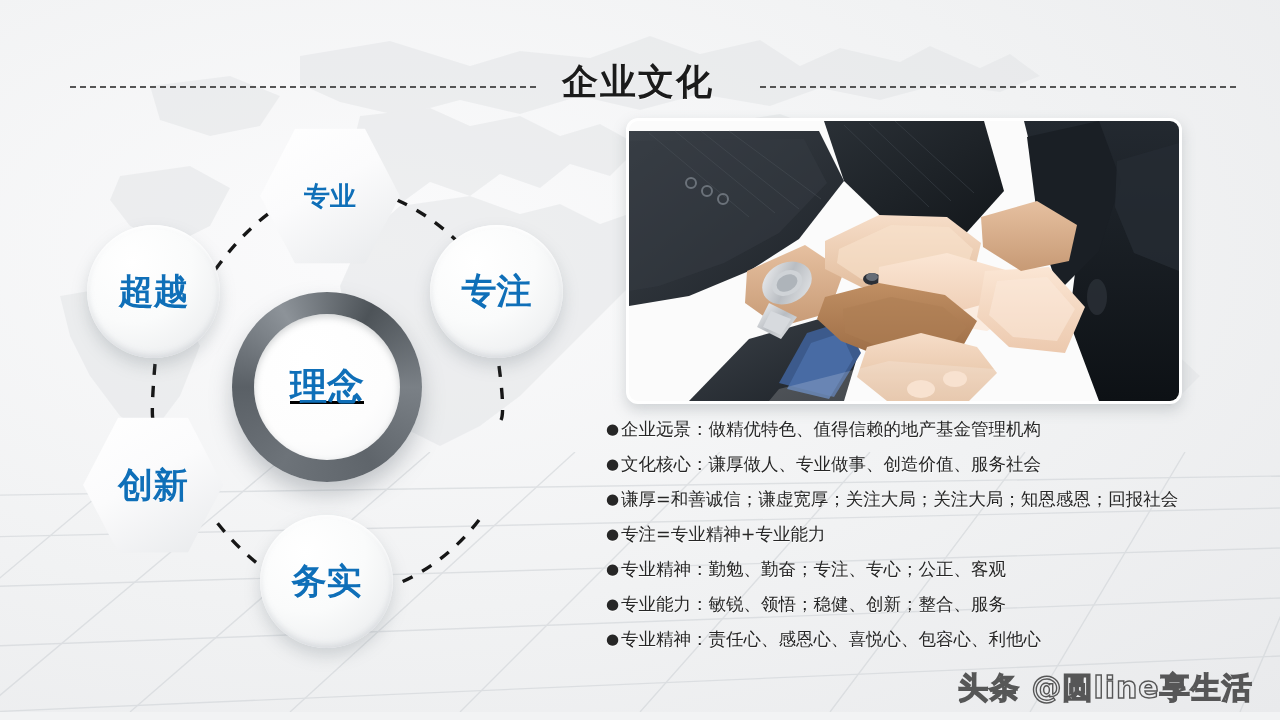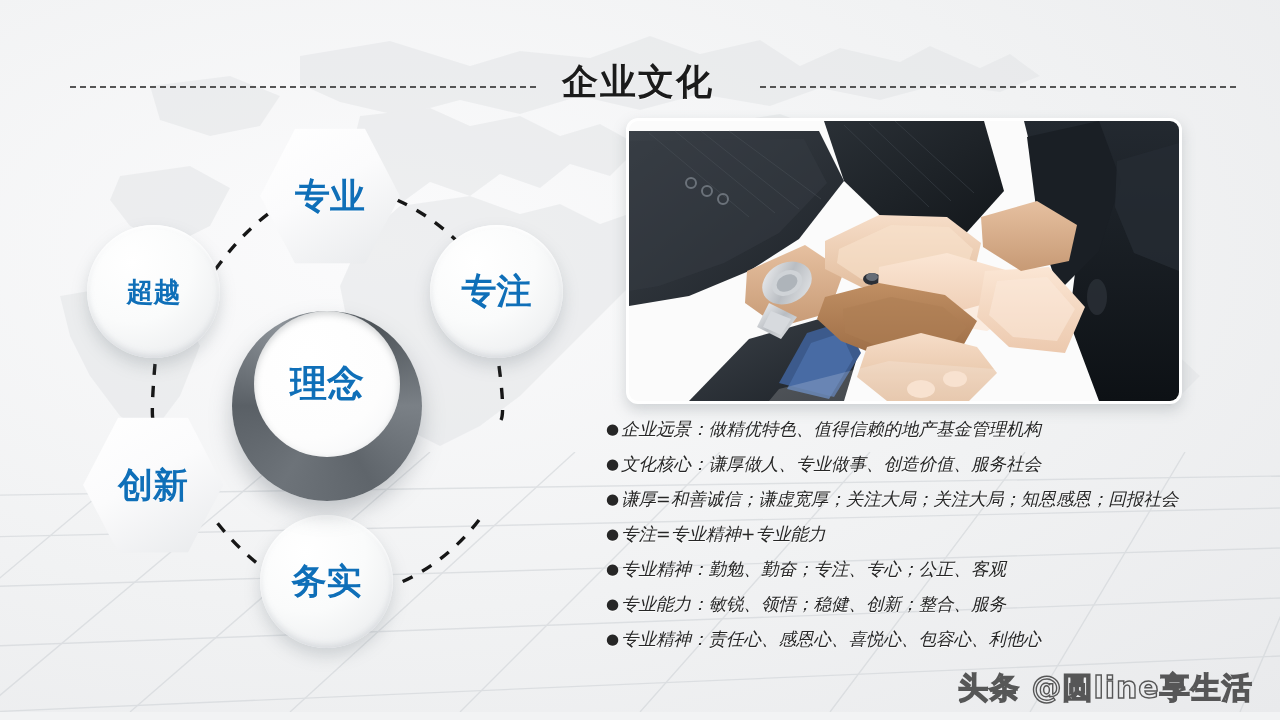--- a/index.html
+++ b/index.html
@@ -44,53 +44,53 @@
                    inset 0 2px 3px rgba(255,255,255,.95),
                    inset 0 -3px 6px rgba(170,176,183,.35);}
 
   .node.hex{background:none;box-shadow:none;}
   .node.hex .hexbg{position:absolute;inset:0;z-index:1;
         background:linear-gradient(150deg,#ffffff 0%,#fbfbfc 45%,#e7e9eb 100%);
         clip-path:polygon(25% 2%,75% 2%,100% 50%,75% 98%,25% 98%,0% 50%);
         filter:drop-shadow(0 7px 9px rgba(120,128,136,.30));}
 
   
-  #n-zhuanye  {left:205px;top:6px;  width:140px;height:140px;font-size:35px;}
+  #n-zhuanye  {left:205px;top:6px;  width:140px;height:140px;font-size:26px;}
   #n-zhuanzhu {left:375px;top:105px;width:133px;height:133px;font-size:35px;}
   #n-fuwu     {left:375px;top:295px;width:140px;height:140px;font-size:35px;}
   #n-wushi    {left:205px;top:395px;width:133px;height:133px;font-size:35px;}
   #n-chuangxin{left:28px; top:295px;width:140px;height:140px;font-size:35px;}
-  #n-chaoyue  {left:32px; top:105px;width:133px;height:133px;font-size:27px;}
-
-  
-  .center{position:absolute;left:177px;top:191px;width:190px;height:190px;border-radius:50%;
+  #n-chaoyue  {left:32px; top:105px;width:133px;height:133px;font-size:35px;}
+
+  
+  .center{position:absolute;left:177px;top:172px;width:190px;height:190px;border-radius:50%;
           background:conic-gradient(from 210deg,#6d7379,#5a6066,#8d9399,#4d5358,#7a8086,#5f656b,#6d7379);
           box-shadow:0 12px 22px rgba(110,118,126,.38);
-          display:flex;justify-content:center;}
+          display:flex;align-items:center;justify-content:center;text-decoration:underline;}
   .center-inner{width:146px;height:146px;border-radius:50%;
           background:radial-gradient(circle at 36% 30%, #ffffff 0%, #fdfdfd 60%, #f2f3f5 100%);
           box-shadow:inset 0 3px 7px rgba(90,96,102,.28);
           display:flex;align-items:center;justify-content:center;
           color:#0f6fb8;font-size:37px;font-weight:bold;}
 
   
   .photo{position:absolute;left:626px;top:118px;width:550px;height:280px;
          border-radius:12px;overflow:hidden;
          background:#ffffff;
          box-shadow:0 6px 14px rgba(120,128,136,.30);
          border:3px solid #ffffff;}
   .photo svg{display:block;width:100%;height:100%;}
 
   
   .bullets{position:absolute;left:606px;top:415px;width:650px;}
   .bullet{display:flex;align-items:flex-start;margin-bottom:6px;
           font-size:17.5px;color:#262626;line-height:29px;
           text-shadow:0 1px 0 rgba(255,255,255,.75);}
   .bullet .dot{flex:0 0 auto;margin-right:2px;font-size:15px;line-height:29px;color:#262626;}
-  .bullet .txt{flex:1 1 auto;font-style:italic;}
+  .bullet .txt{flex:1 1 auto;}
 
   
   .watermark{position:absolute;left:958px;top:668px;font-size:30px;font-weight:bold;
              color:rgba(255,255,255,0);
              -webkit-text-stroke:1.4px rgba(60,60,60,.85);
              letter-spacing:1px;white-space:nowrap;}
 </style>
 </head>
 <body>
 

